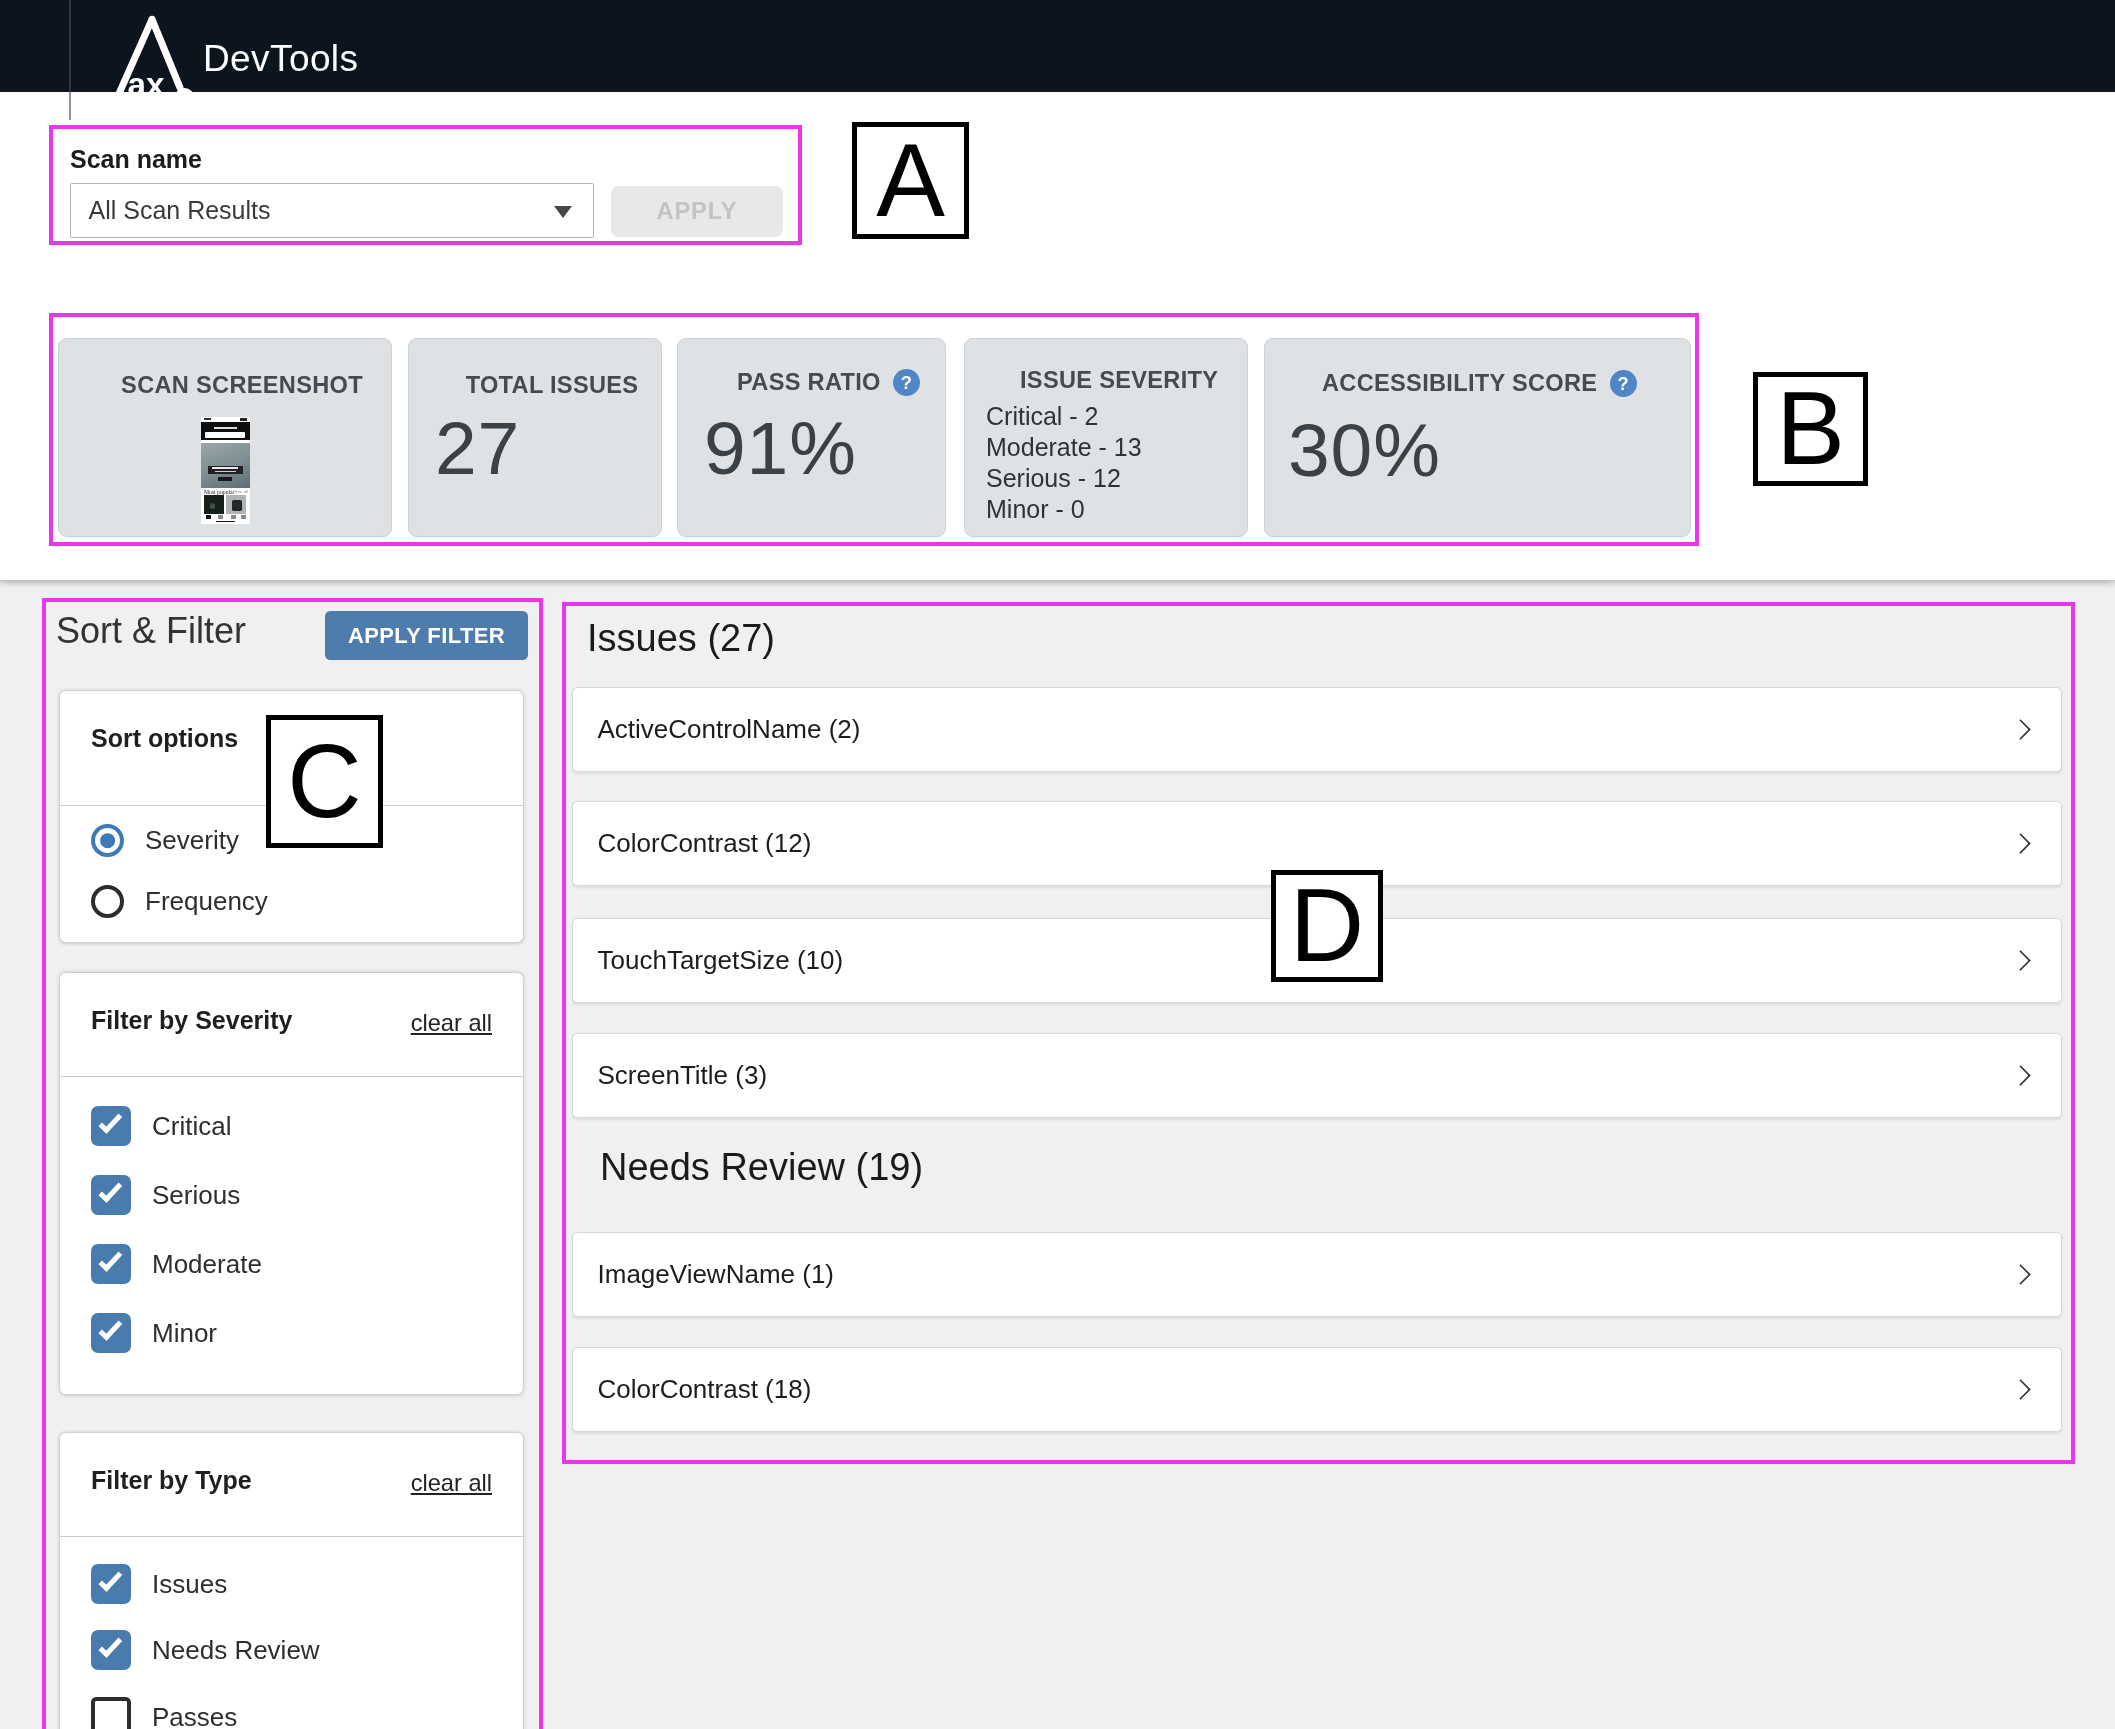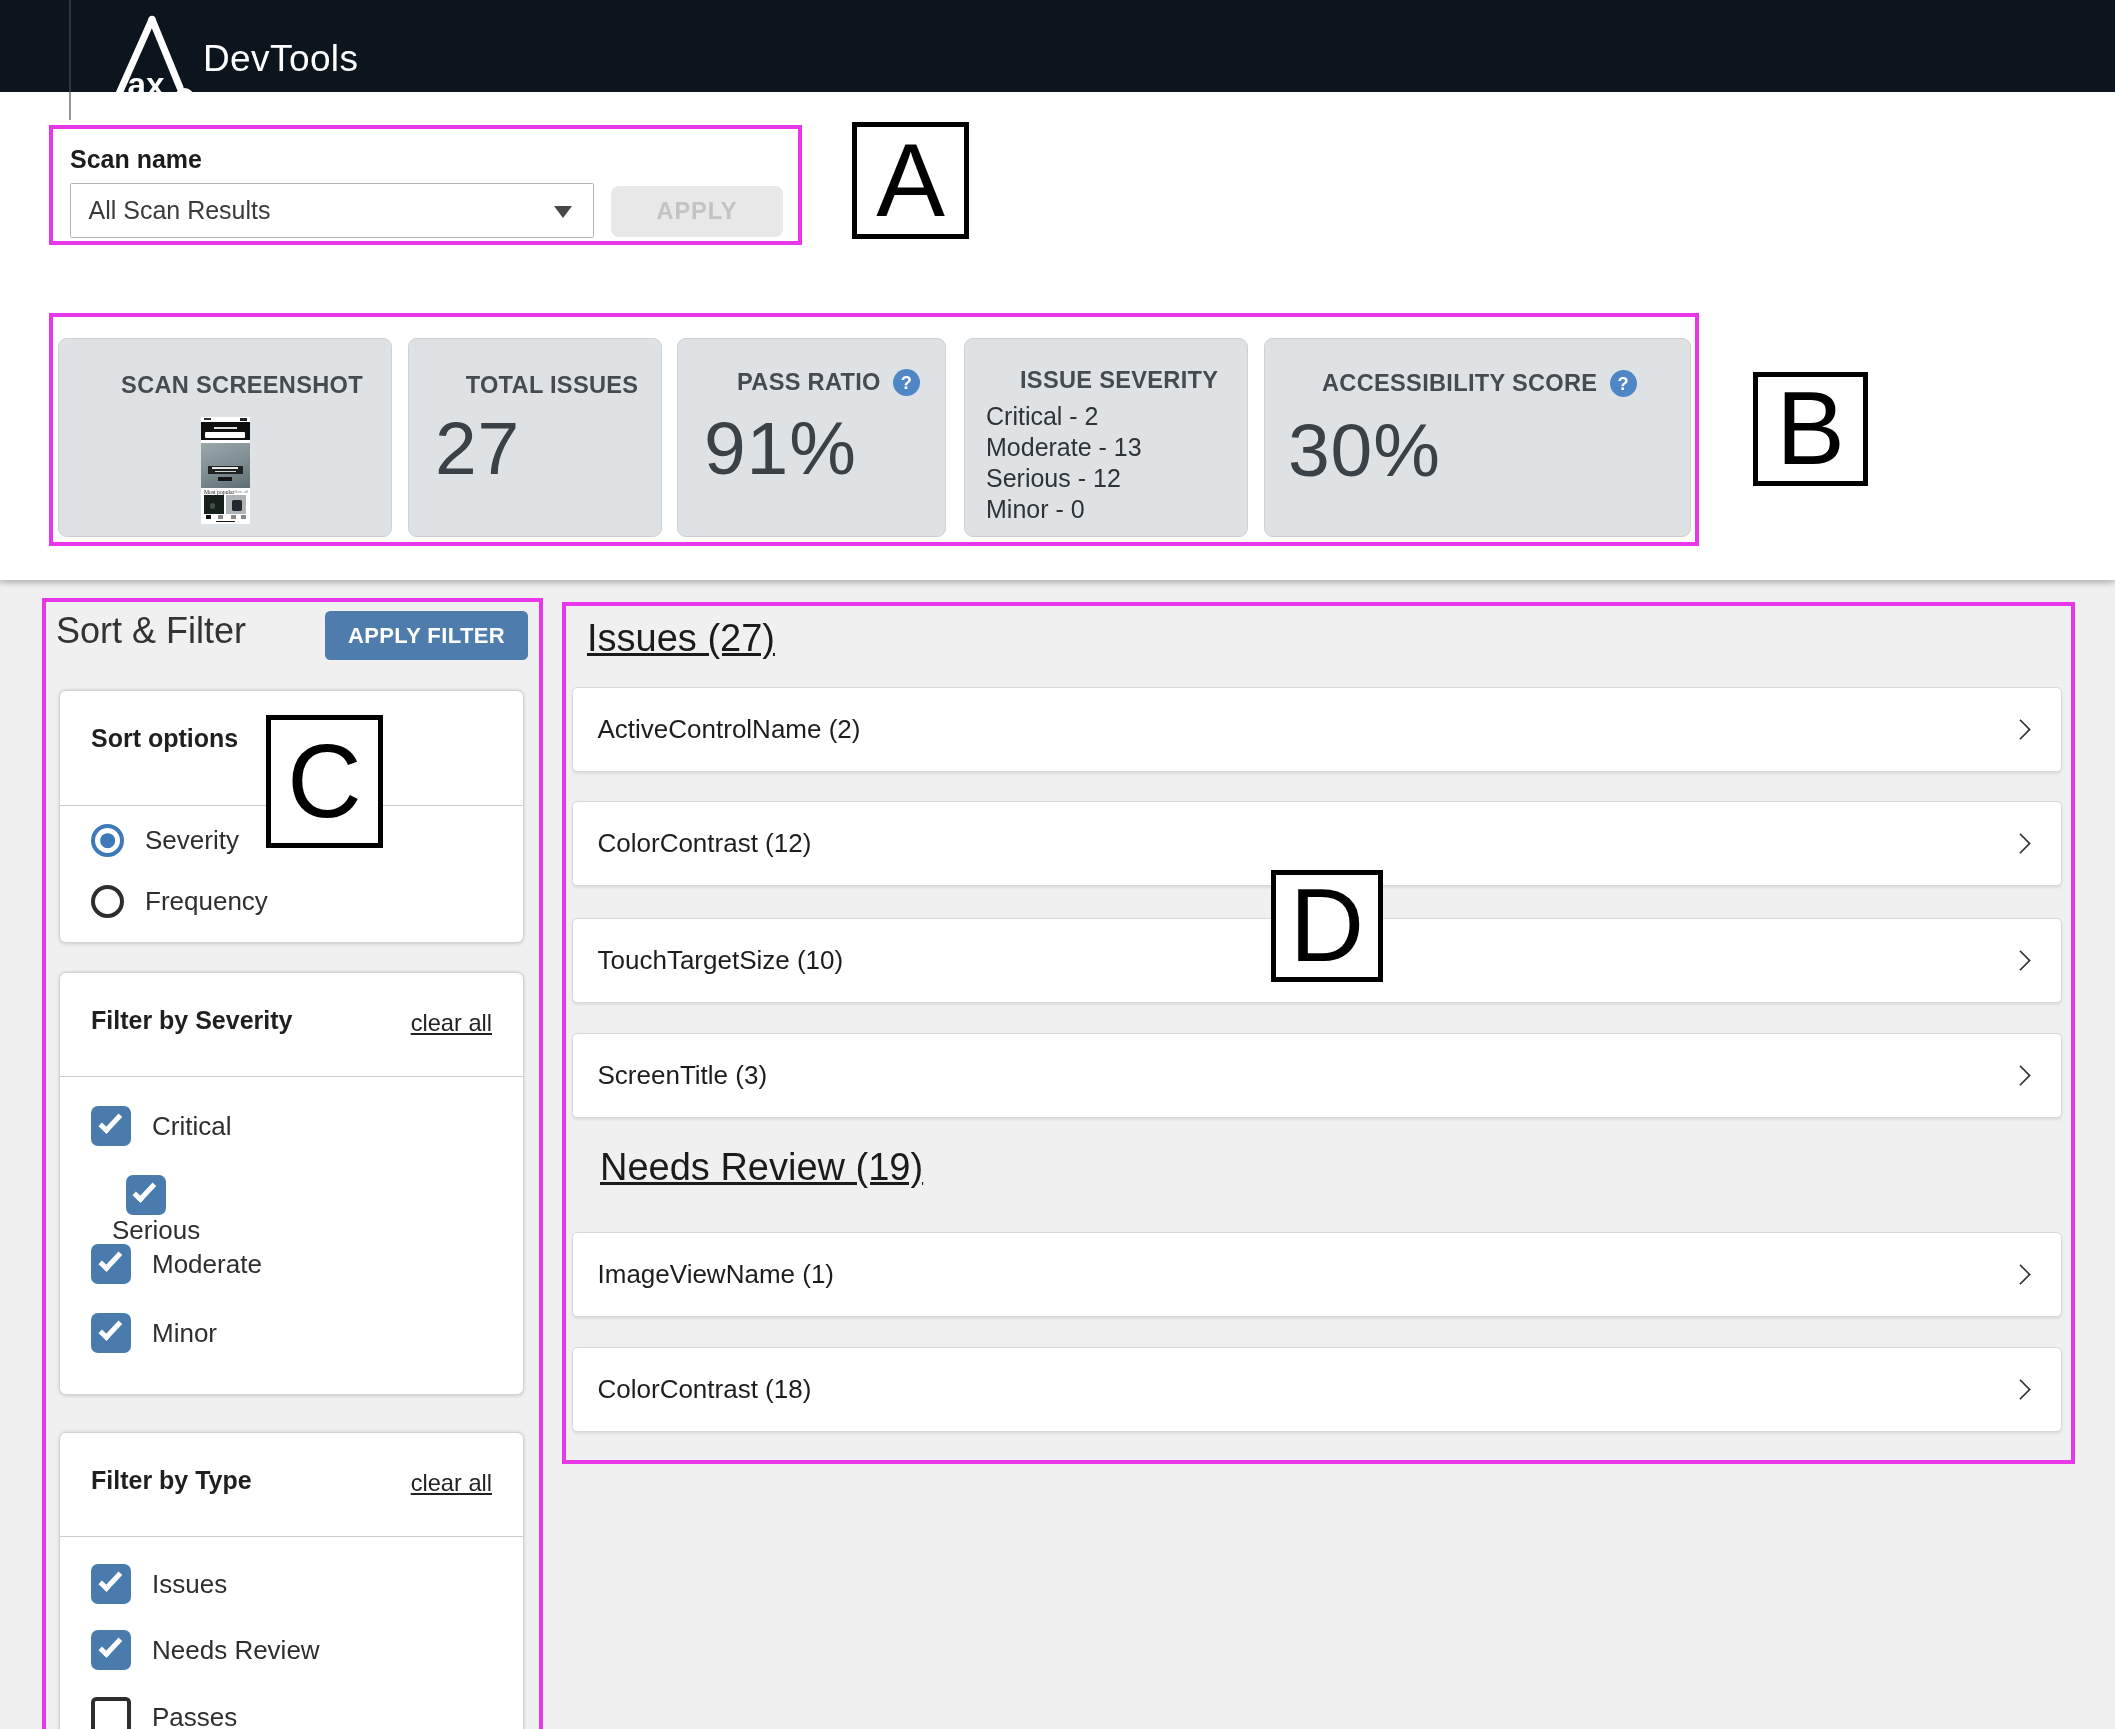--- a/index.html
+++ b/index.html
@@ -94,21 +94,21 @@
                     width:15.7px; height:15.7px; border-radius:50%; background:#3e79b8; }
   .radio.unsel { border:4.4px solid #2d2d2d; }
 
   .cbx { width:40px; height:40px; flex:0 0 auto; position:relative; }
   .cbx.on { background:#4a7bad; border-radius:7px; }
   .cbx.off { background:#fff; border:4.4px solid #2d2d2d; border-radius:5.2px; }
   .check { position:absolute; left:7.9px; top:9.6px; width:23px; height:11.4px;
            border-left:5.2px solid #fff; border-bottom:5.2px solid #fff; transform:rotate(-47deg); }
 
   
-  .res-heading { position:absolute; font-size:38px; color:#1b1b1b;text-decoration:underline; }
+  .res-heading { position:absolute; font-size:38px; color:#1b1b1b; }
   .res-row { position:absolute; left:572px; width:1490px; height:85px; background:#fff;
              border:0.9px solid #d8d8d8; border-radius:5.2px; box-shadow:0 1.7px 2.6px rgba(0,0,0,.08);
              display:flex; align-items:center; justify-content:space-between;
              padding:0 33px 0 24.5px; font-size:26px; color:#1d1d1d; cursor:pointer; }
   .chev { width:15px; height:15px; border-top:2.6px solid #333; border-right:2.6px solid #333;
           transform:rotate(45deg); border-radius:0.9px; flex:0 0 auto; }
 
   
   .ann { position:absolute; border:4.4px solid #e837e8; z-index:40; pointer-events:none; }
   .tile { position:absolute; background:#fff; border:5.2px solid #000; z-index:41; display:flex;
@@ -235,21 +235,21 @@
   <div class="panel" style="top:392px;height:423px;">
     <div class="panel-title">Filter by Severity</div>
     <div class="clear-all">clear all</div>
     <div class="panel-div" style="top:103px;"></div>
     <div class="opt-row" style="top:133px;">
       <span class="cbx on">
           <span class="check"></span>
         </span>
       <span class="opt-label">Critical</span>
     </div>
-    <div class="opt-row" style="top:202px;flex-direction:column;">
+    <div class="opt-row" style="top:202px;">
       <span class="cbx on">
           <span class="check"></span>
         </span>
       <span class="opt-label">Serious</span>
     </div>
     <div class="opt-row" style="top:271px;">
       <span class="cbx on">
           <span class="check"></span>
         </span>
       <span class="opt-label">Moderate</span>

